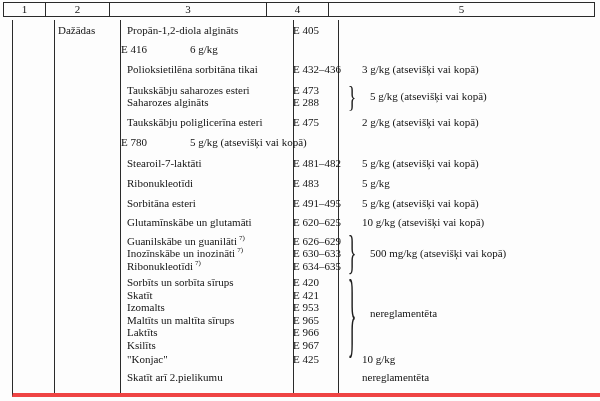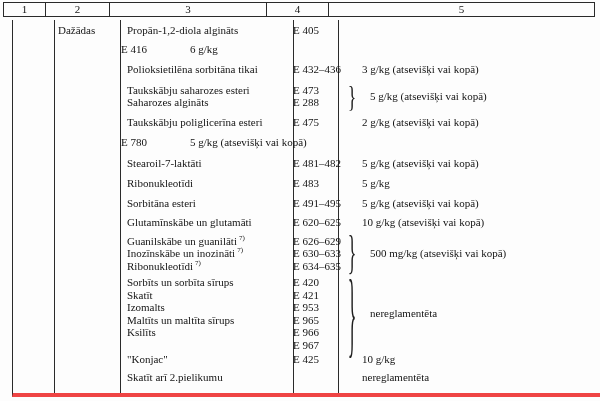--- a/index.html
+++ b/index.html
@@ -231,20 +231,21 @@
             <span class="limit-text">500 mg/kg (atsevišķi vai kopā)</span>
           </div>
   </div>
 
   <div class="entry-row">
     <div class="name-cell">
             <div class="line">Sorbīts un sorbīta sīrups</div>
             <div class="line">Skatīt</div>
             <div class="line">Izomalts</div>
             <div class="line">Maltīts un maltīta sīrups</div>
+            <div class="line">Laktīts</div>
             <div class="line">Ksilīts</div>
           </div>
     <div class="code-cell">
             <div class="line">E 420</div>
             <div class="line">E 421</div>
             <div class="line">E 953</div>
             <div class="line">E 965</div>
             <div class="line">E 966</div>
             <div class="line">E 967</div>
           </div>

